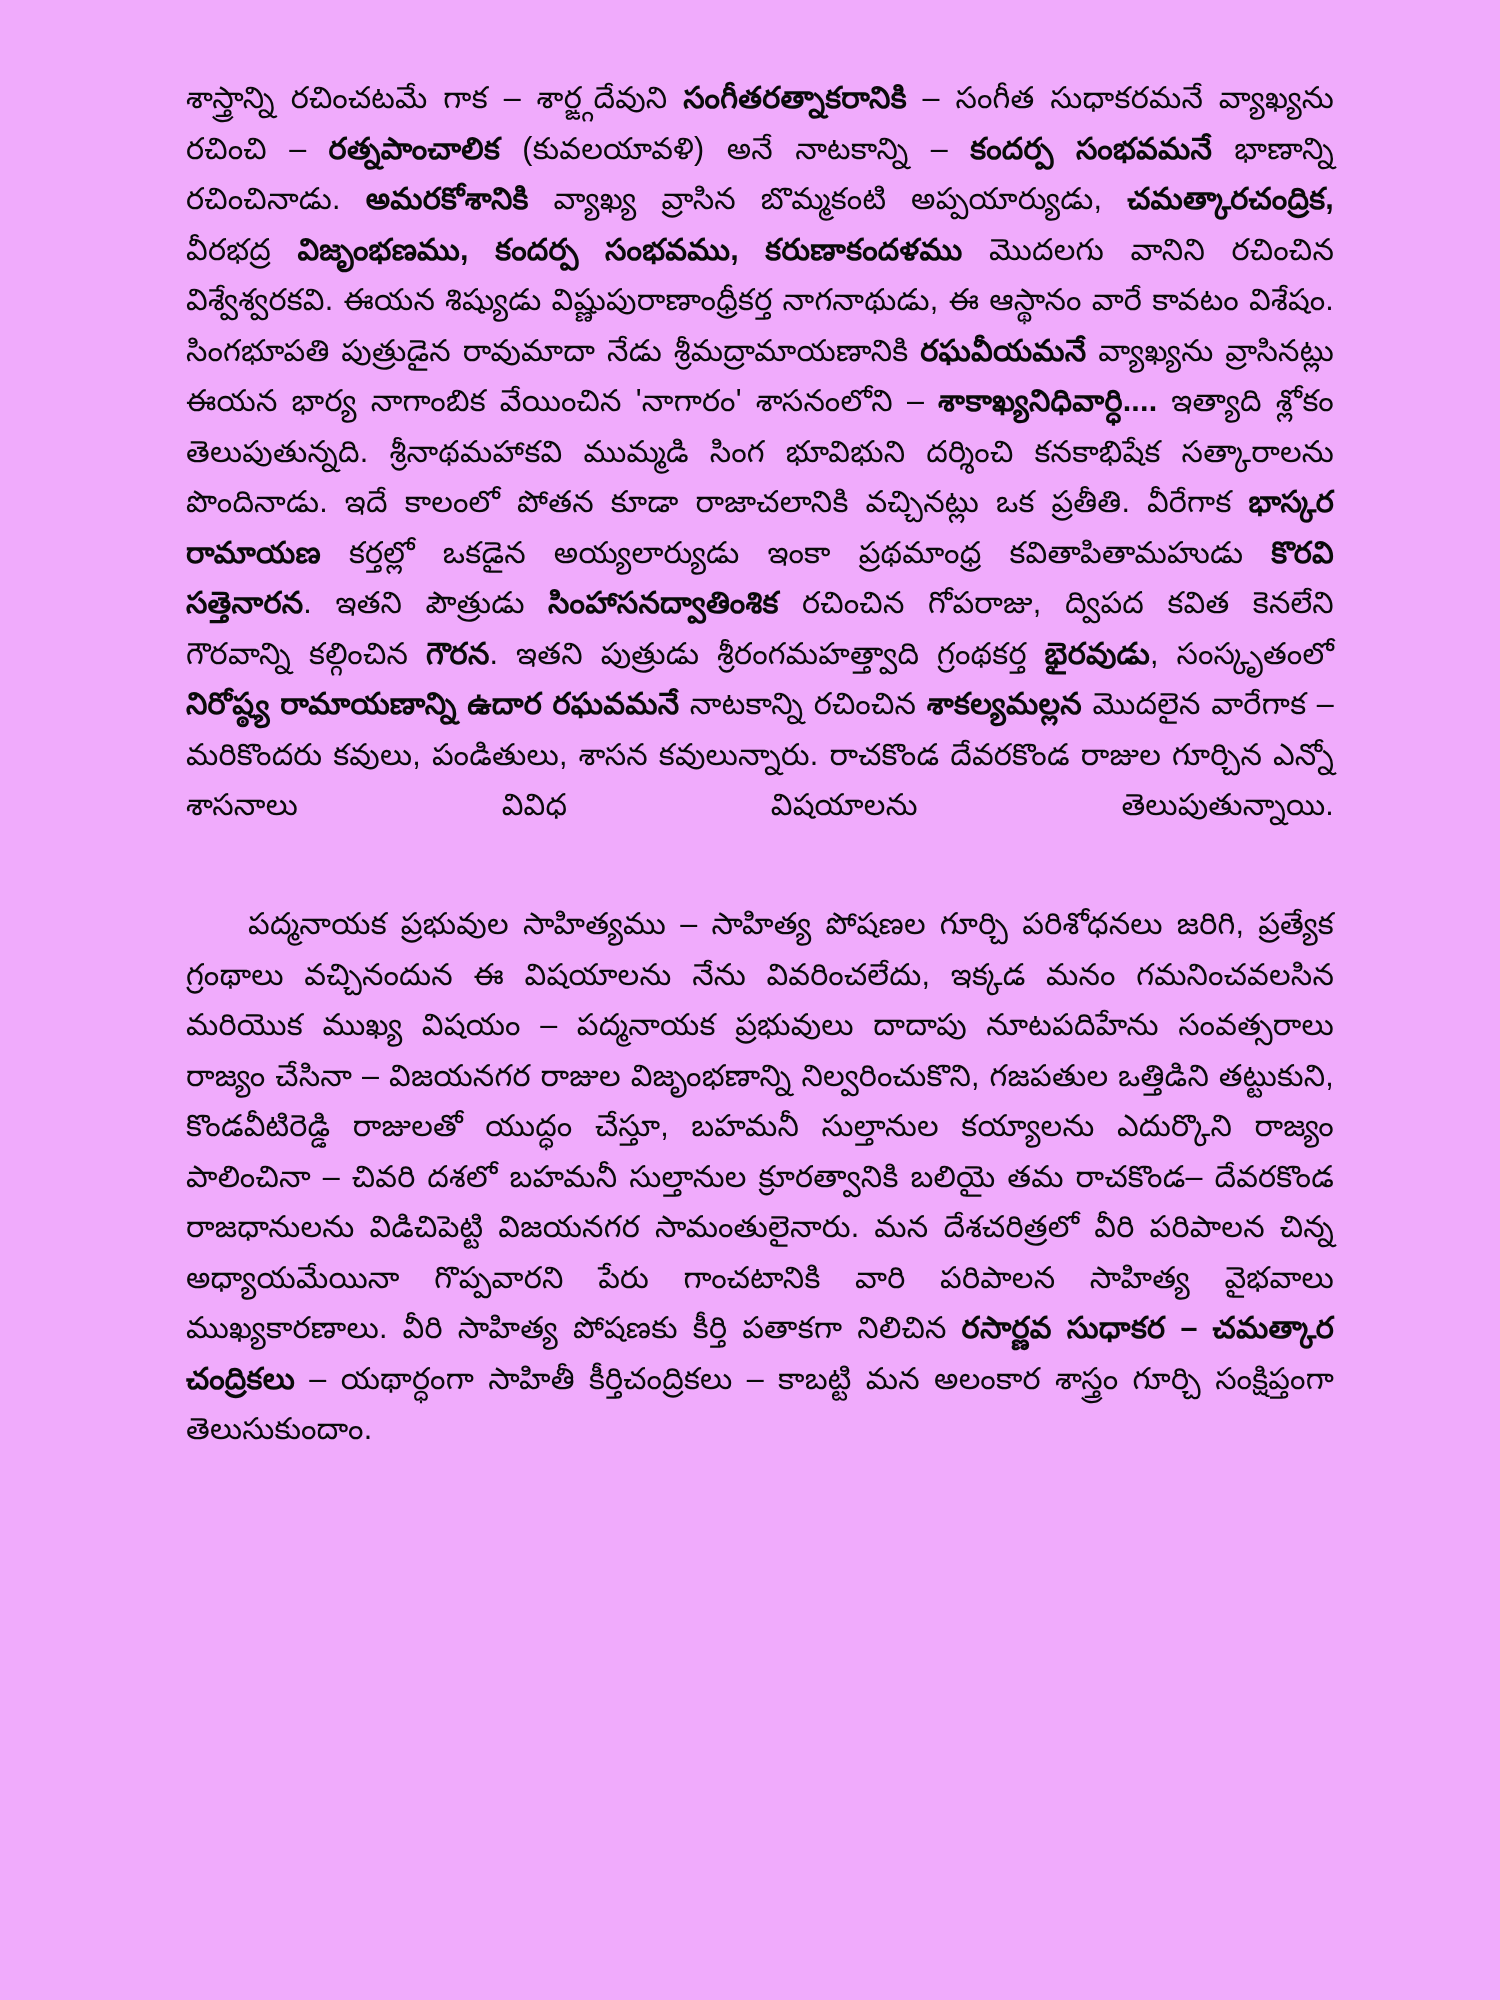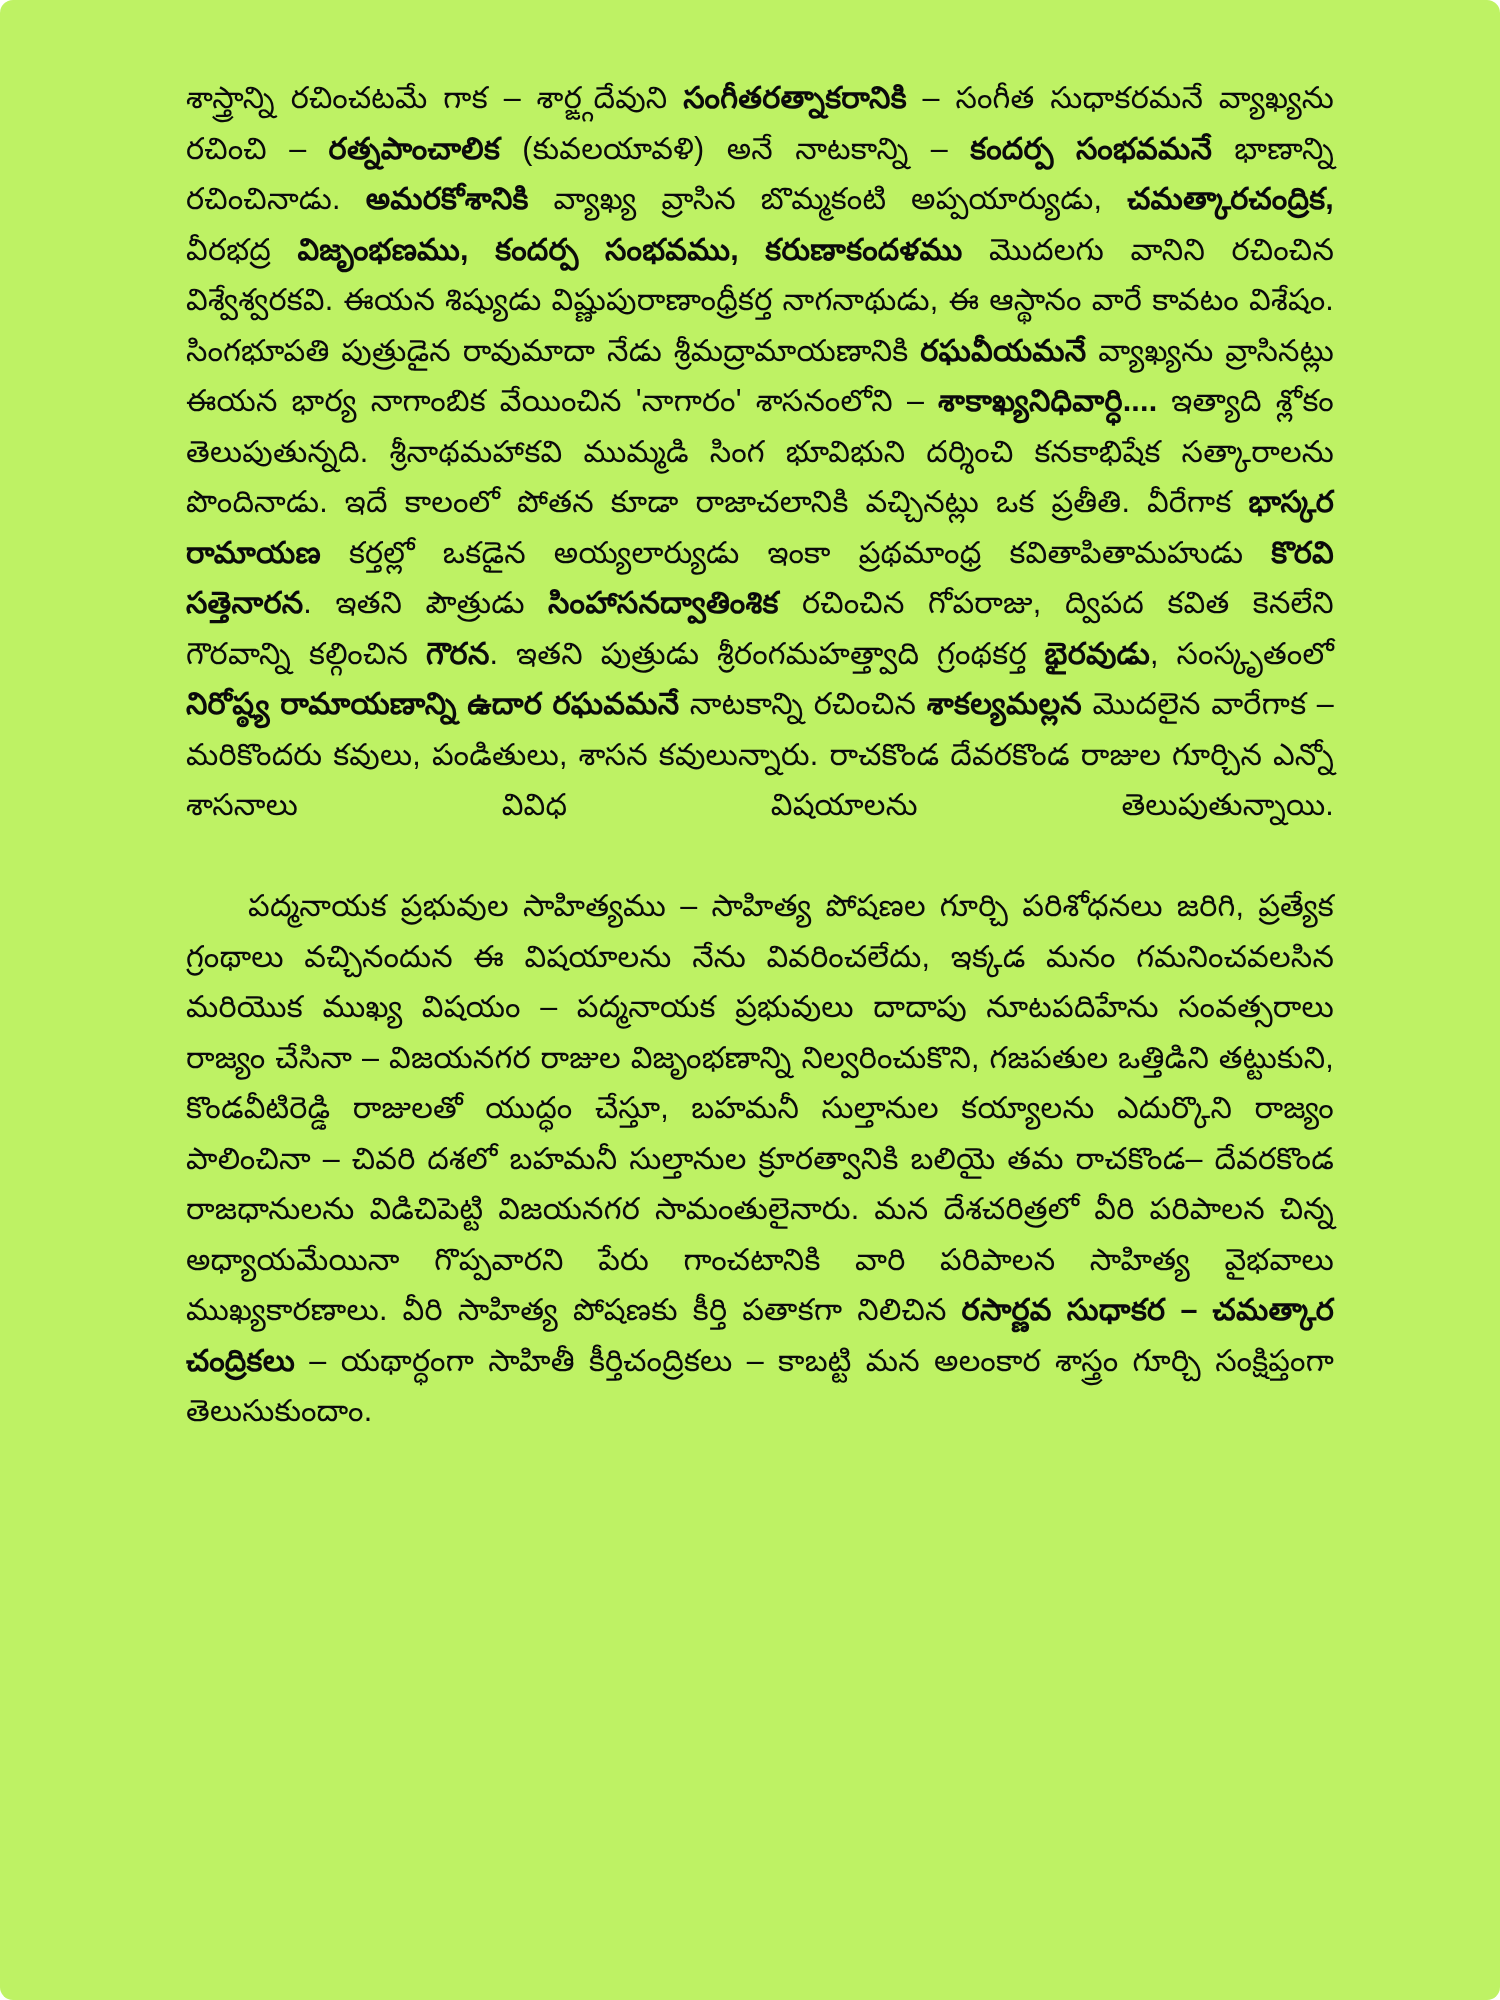--- a/index.html
+++ b/index.html
@@ -9,23 +9,22 @@
   }
   body {
     width: 1500px;
     height: 2000px;
     font-family: "Liberation Sans", sans-serif;
   }
   .page {
     position: relative;
     width: 1500px;
     height: 2000px;
-    background: #bef264;
+    background: #f0abfc;
     overflow: hidden;
-    border-radius: 13px;
   }
   .text-column {
     position: absolute;
     left: 186px;
     top: 72px;
     width: 1148px;
   }
   .para {
     margin: 0 0 0 0;
     color: #0a0a0a;
@@ -35,20 +34,21 @@
     text-align: justify;
     text-justify: inter-word;
     letter-spacing: 0.2px;
     word-spacing: 1px;
   }
   .para + .para {
     margin-top: 0;
   }
   .para.indent {
     text-indent: 62px;
+    margin-top: 18px;
   }
   .b {
     font-weight: bold;
   }
   
   .para::after {
     content: "";
     display: inline-block;
     width: 100%;
   }

